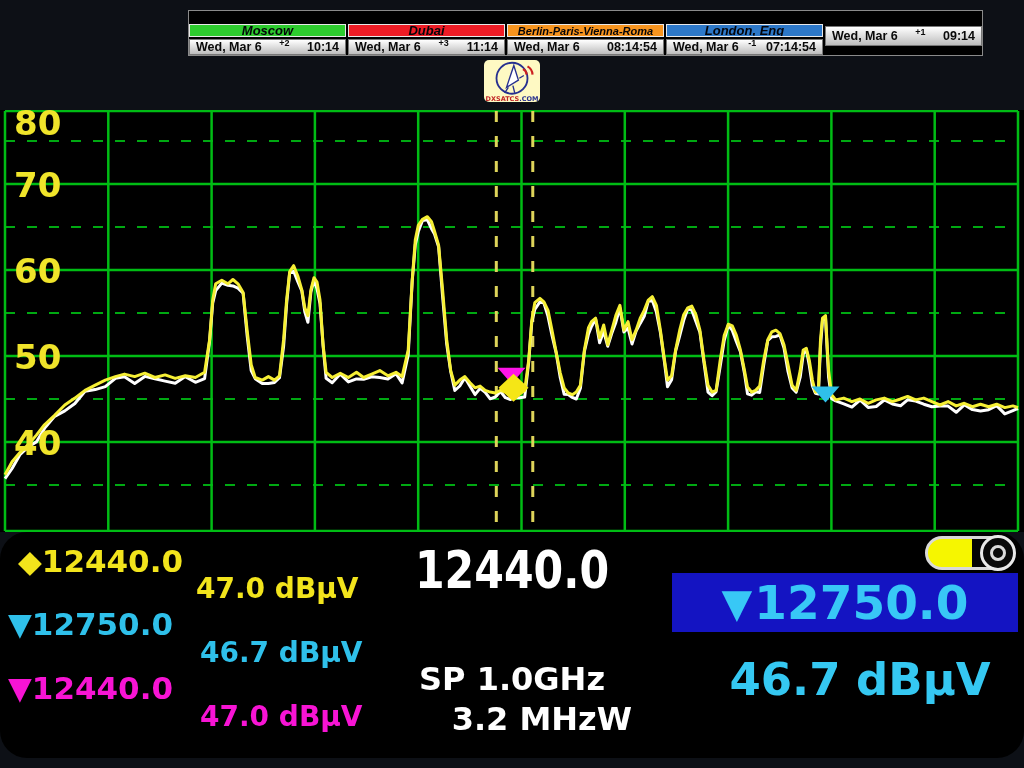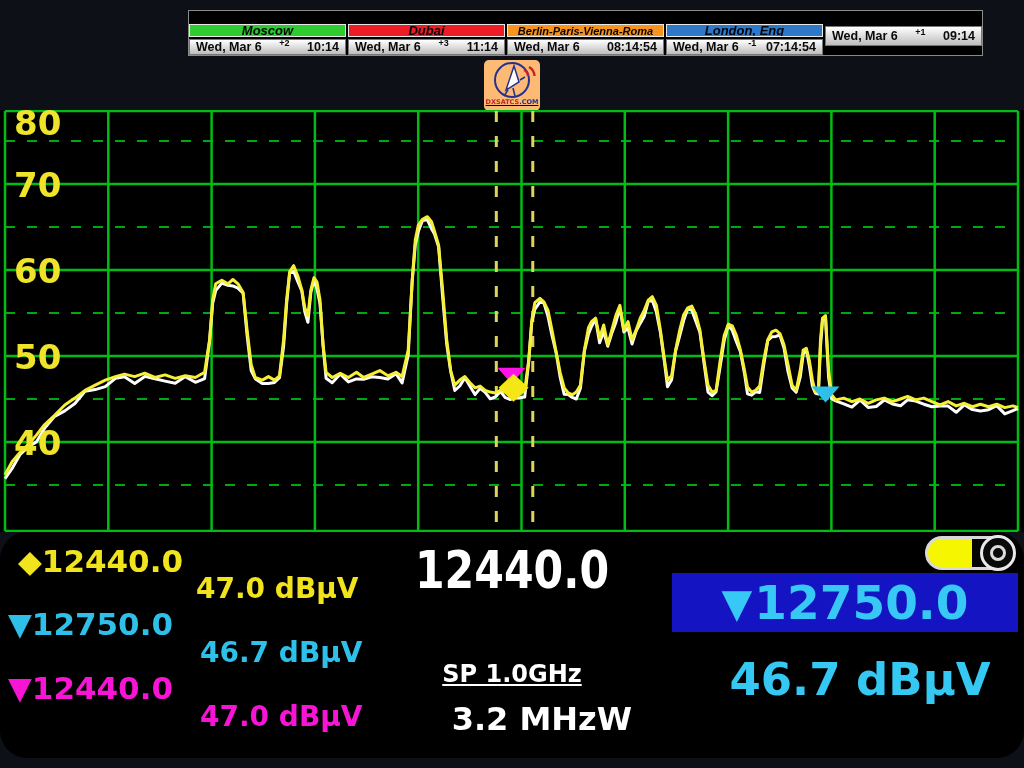--- a/index.html
+++ b/index.html
@@ -25,38 +25,38 @@
     height:18px;margin-top:2px;border:1px solid #777;
     background:linear-gradient(#ffffff,#bdbdbd);
     display:flex;align-items:center;font-weight:bold;font-size:12.5px;color:#0a0a0a;
     padding:0 6px;white-space:nowrap;font-family:"Liberation Sans",sans-serif;
   }
   .clock-date{flex:0 0 auto;}
   .clock-offset{flex:1 1 auto;text-align:center;font-size:9px;font-weight:bold;position:relative;top:-4px;}
   .clock-hhmm{flex:0 0 auto;}
   
   #logo{
-    position:absolute;left:484px;top:60px;width:56px;height:51px;background:#fdba74;
-    border-radius:5px;display:flex;flex-direction:column;align-items:center;justify-content:flex-start;text-decoration:underline;
+    position:absolute;left:484px;top:60px;width:56px;height:42px;background:#fef9c3;
+    border-radius:5px;display:flex;flex-direction:column;align-items:center;justify-content:flex-start;
   }
   #logo svg{display:block;}
   #logo .logo-text{font-size:6.5px;font-weight:bold;color:#c22727;letter-spacing:0;line-height:1;margin-top:-1px;}
   #logo .logo-text .dotcom{color:#27308f;}
   
   #spectrum{position:absolute;left:0;top:110px;width:1024px;height:422px;background:#000;}
   #spectrum svg{position:absolute;left:0;top:0;}
   
   #panel{position:absolute;left:0;top:532px;width:1024px;height:226px;background:#000;border-radius:27px;}
   .abs{position:absolute;white-space:nowrap;}
   .m-freq{font-weight:bold;font-size:31px;letter-spacing:0px;}
   .m-level{font-weight:bold;font-size:28px;}
   #center-freq{left:392px;top:8px;width:240px;text-align:center;color:#fff;font-weight:bold;font-size:52px;
     transform:scaleX(.82);transform-origin:50% 50%;}
   #center-unit{left:392px;top:66px;width:240px;text-align:center;color:#fff;font-weight:bold;font-size:25px;}
-  #span-label{left:392px;top:128px;width:240px;text-align:center;color:#fff;font-weight:bold;font-size:24px;text-decoration:underline;}
+  #span-label{left:392px;top:128px;width:240px;text-align:center;color:#fff;font-weight:bold;font-size:32px;}
   #rbw-label{left:392px;top:168px;width:240px;text-align:right;color:#fff;font-weight:bold;font-size:32px;}
   #active-box{
     left:672px;top:41px;width:346px;height:59px;background:#1414c2;
     display:flex;align-items:center;justify-content:center;color:#38c8f6;font-weight:bold;font-size:47px;
   }
   #active-box .sym{font-size:40px;margin-right:2px;}
   #active-level{left:700px;top:121px;width:320px;text-align:center;color:#35c8f2;font-weight:bold;font-size:45px;}
   
   #toggle{
     left:925px;top:4px;width:84px;height:28px;border:3px solid #d9d9d9;border-radius:17px;

